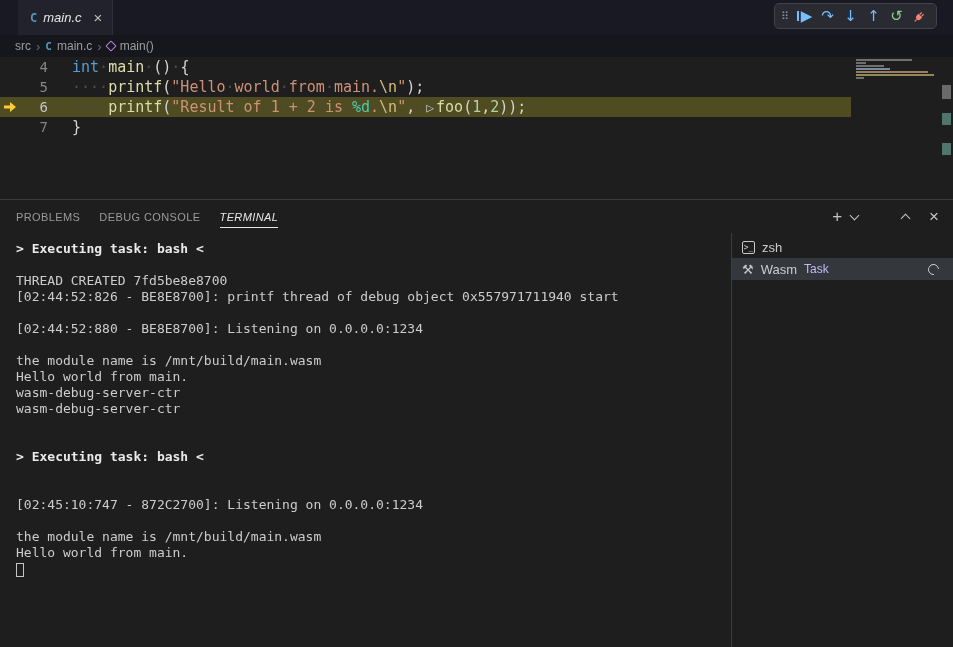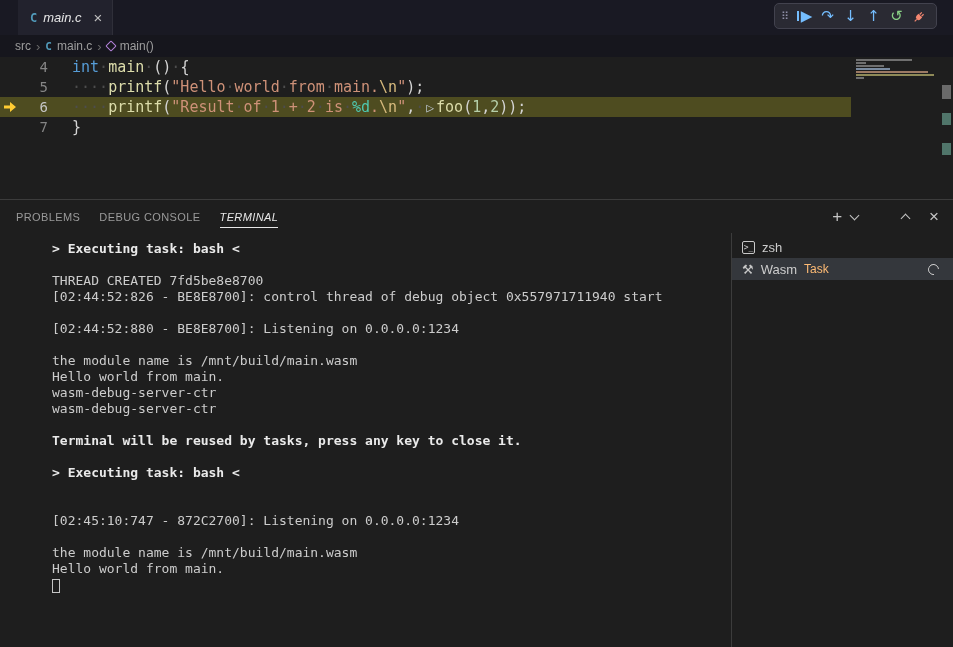--- a/index.html
+++ b/index.html
@@ -51,33 +51,33 @@
   .ptab { font-size:11px; letter-spacing:0.4px; color:#9a9a9a; margin-right:19px; padding:5px 0 4px; }
   .ptab.active { color:#e7e7e7; border-bottom:1px solid #e7e7e7;font-style:italic; }
   .panel-actions { position:absolute; right:14px; top:0; height:33px; display:flex; align-items:center; color:#c5c5c5; }
   .pa-plus { font-size:17px; line-height:1; }
   .chev { width:7px; height:7px; border-left:1.5px solid #c5c5c5; border-bottom:1.5px solid #c5c5c5; display:inline-block; }
   .chev.down { transform:rotate(-45deg); margin:-3px 0 0 9px; }
   .chev.up { transform:rotate(135deg); margin:3px 0 0 44px; }
   .pa-close { font-size:17px; line-height:1; margin-left:20px; }
 
   .terminal { position:absolute; left:0; top:33px; width:731px; height:415px; padding:8px 0 0 16px;
-              font-family:"DejaVu Sans Mono", monospace; font-size:13px; color:#cccccc; overflow:hidden;margin-left:36px; }
+              font-family:"DejaVu Sans Mono", monospace; font-size:13px; color:#cccccc; overflow:hidden; }
   .tline { height:16px; line-height:16px; white-space:pre; }
   .tline.bold { font-weight:bold; color:#eaeaea; }
   .cursor { display:inline-block; width:8px; height:14px; border:1px solid #c5c5c5; vertical-align:middle; }
 
   .tsidebar { position:absolute; left:731px; top:33px; width:222px; height:415px; border-left:1px solid #3c3c3c; padding-top:3px; }
   .trow { height:22px; display:flex; align-items:center; padding:0 10px; position:relative; font-size:13px; color:#cccccc; }
   .trow.selected { background:#34373c; }
   .term-icon { width:13px; height:13px; border:1px solid #c8c8c8; border-radius:2px; color:#c8c8c8;
                font-size:8px; line-height:11px; text-align:center; margin-right:7px; flex:none;
                font-family:"DejaVu Sans Mono",monospace; }
   .tools-icon { font-size:13px; color:#c8c8c8; margin-right:7px; line-height:1; }
-  .suffix { color:#fdba74; margin-left:7px; font-size:12px; }
+  .suffix { color:#c4b5fd; margin-left:7px; font-size:12px; }
   .spinner { position:absolute; right:14px; width:11px; height:11px; border:1.5px solid #c8c8c8; border-radius:50%;
              border-right-color:transparent; transform:rotate(40deg); }
 </style>
 </head>
 <body>
 
 <div class="app">
 
   <div class="titlebar">
     <div class="tab">
@@ -151,30 +151,29 @@
         <span class="chev down"></span>
         <span class="chev up"></span>
         <span class="pa-close">×</span>
       </span>
     </div>
 
     <div class="terminal">
         <div class="tline bold">&gt; Executing task: bash &lt;</div>
         <div class="tline"></div>
         <div class="tline">THREAD CREATED 7fd5be8e8700</div>
-        <div class="tline">[02:44:52:826 - BE8E8700]: control thread of debug object 0x557971711940 start</div>
+        <div class="tline">[02:44:52:826 - BE8E8700]: printf thread of debug object 0x557971711940 start</div>
         <div class="tline"></div>
         <div class="tline">[02:44:52:880 - BE8E8700]: Listening on 0.0.0.0:1234</div>
         <div class="tline"></div>
         <div class="tline">the module name is /mnt/build/main.wasm</div>
         <div class="tline">Hello world from main.</div>
         <div class="tline">wasm-debug-server-ctr</div>
         <div class="tline">wasm-debug-server-ctr</div>
         <div class="tline"></div>
-        <div class="tline bold">Terminal will be reused by tasks, press any key to close it.</div>
         <div class="tline"></div>
         <div class="tline bold">&gt; Executing task: bash &lt;</div>
         <div class="tline"></div>
         <div class="tline"></div>
         <div class="tline">[02:45:10:747 - 872C2700]: Listening on 0.0.0.0:1234</div>
         <div class="tline"></div>
         <div class="tline">the module name is /mnt/build/main.wasm</div>
         <div class="tline">Hello world from main.</div>
         <div class="tline"><span class="cursor"></span></div>
       </div>

